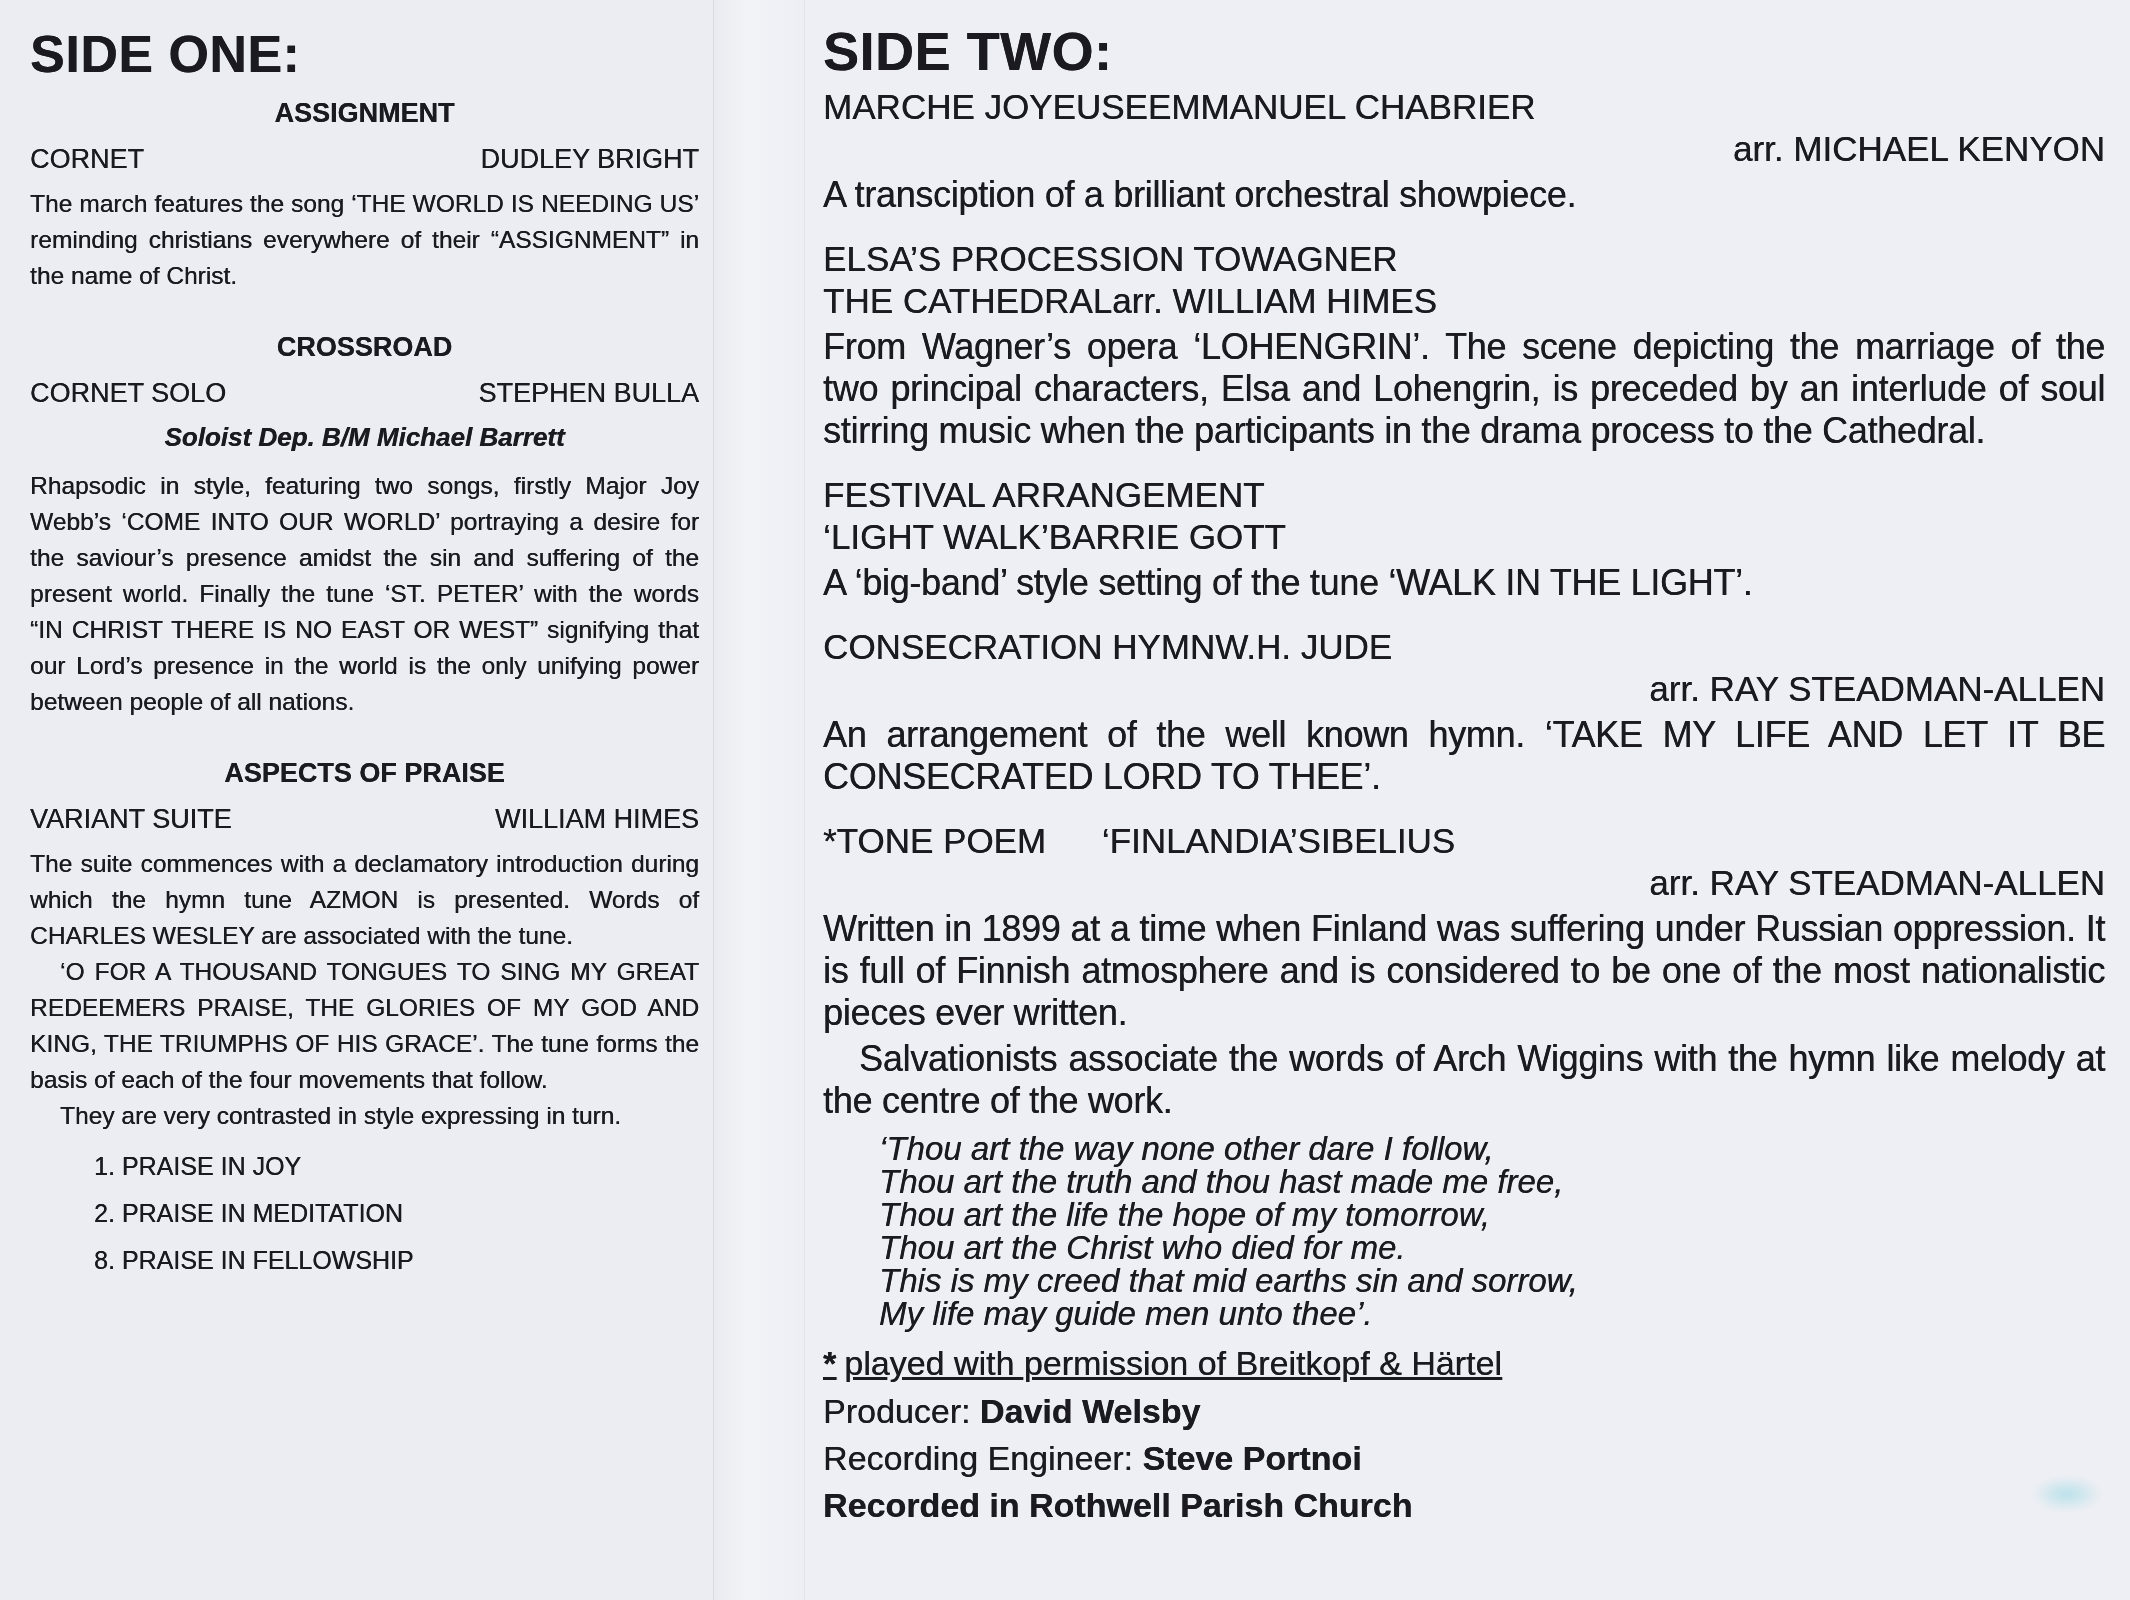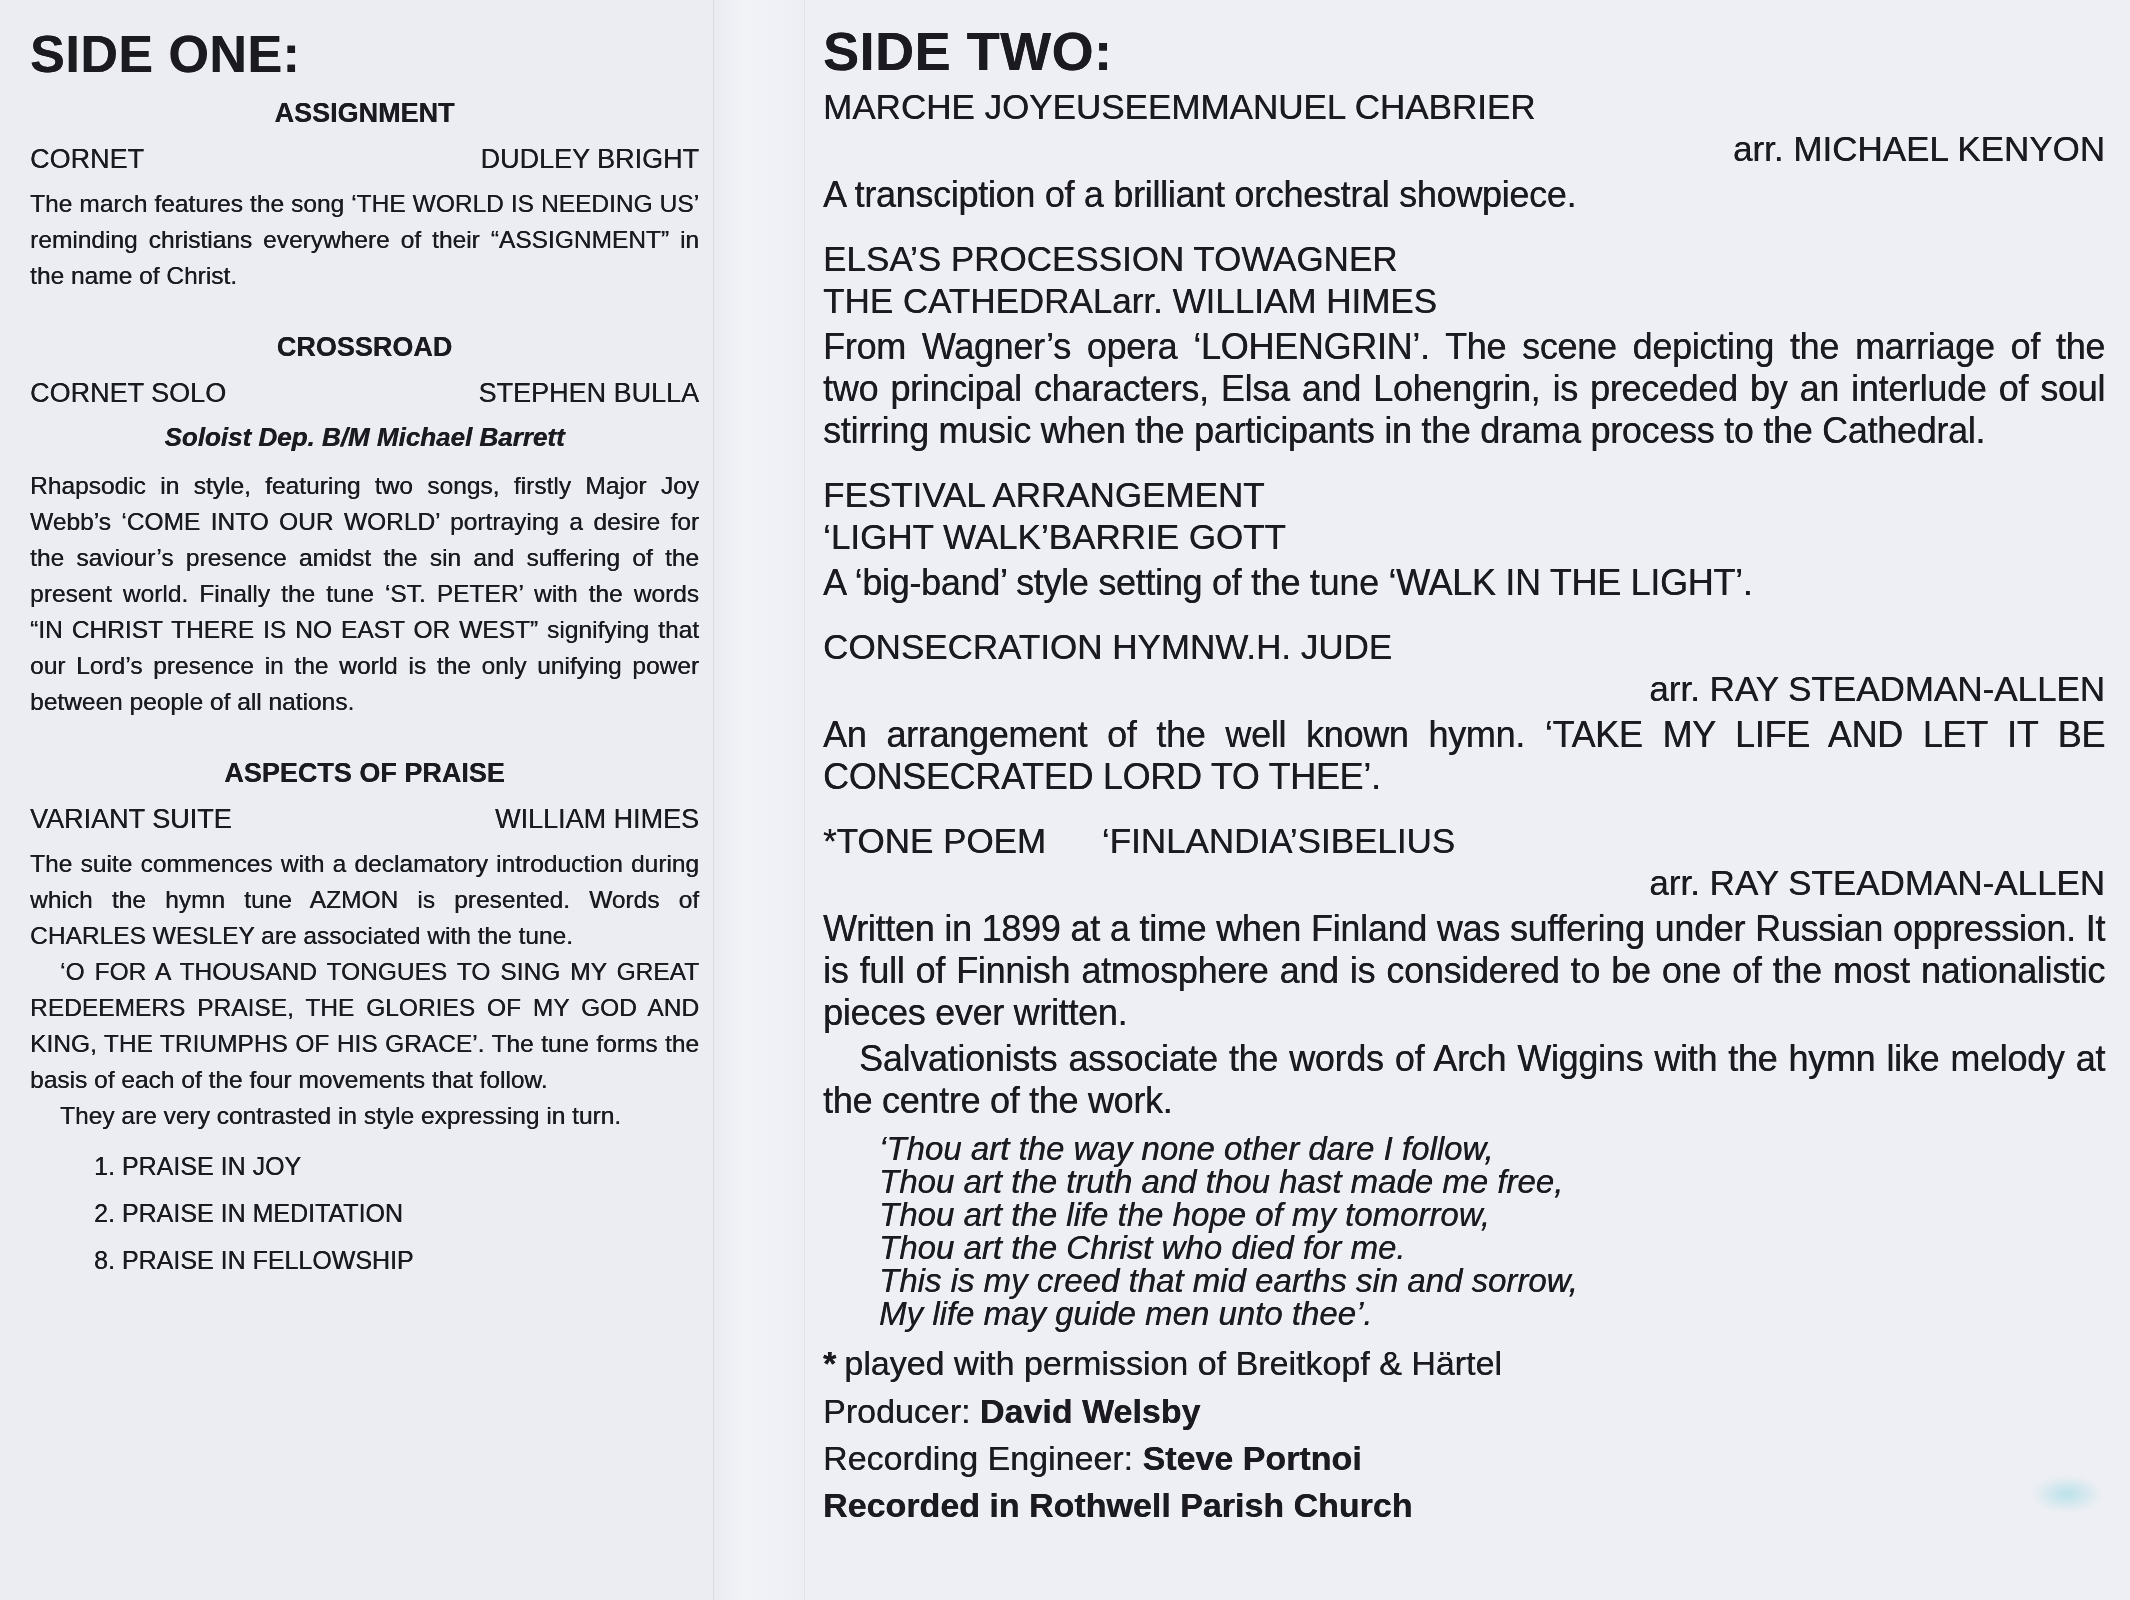--- a/index.html
+++ b/index.html
@@ -44,21 +44,21 @@
   .s2-title{font-size:54px;line-height:54px;font-weight:700;letter-spacing:0.5px;margin-bottom:8px;}
   .s2-track{margin-top:22px;}
   .s2-track.first{margin-top:0;}
   .s2-row{display:flex;justify-content:flex-start;font-size:35px;line-height:42px;}
   .s2-row .gap-sub{margin-left:46px;}
   .s2-arr{font-size:35px;line-height:42px;text-align:right;}
   .s2-body{font-size:36px;line-height:42px;text-align:justify;margin:4px 0 0 0;letter-spacing:-0.3px;}
   .indent2{text-indent:36px;}
   .s2-poem{margin:10px 0 0 56px;font-style:italic;font-size:33px;line-height:33px;}
   .s2-poem .poem-line{display:block;}
-  .s2-footnote{margin-top:13px;font-size:34px;line-height:40px;}
+  .s2-footnote{margin-top:13px;font-size:34px;line-height:40px;text-decoration:underline;}
   .s2-footnote .star{font-weight:700;padding-right:8px;}
   .credit{font-size:34px;line-height:38px;margin-top:9px;}
   .credit b{font-weight:700;}
   
   .artifact{
     position:absolute;right:28px;bottom:88px;width:70px;height:36px;border-radius:50%;
     background:radial-gradient(ellipse at center,rgba(90,200,215,0.35),rgba(90,200,215,0) 70%);
     filter:blur(2px);
   }
 </style>

